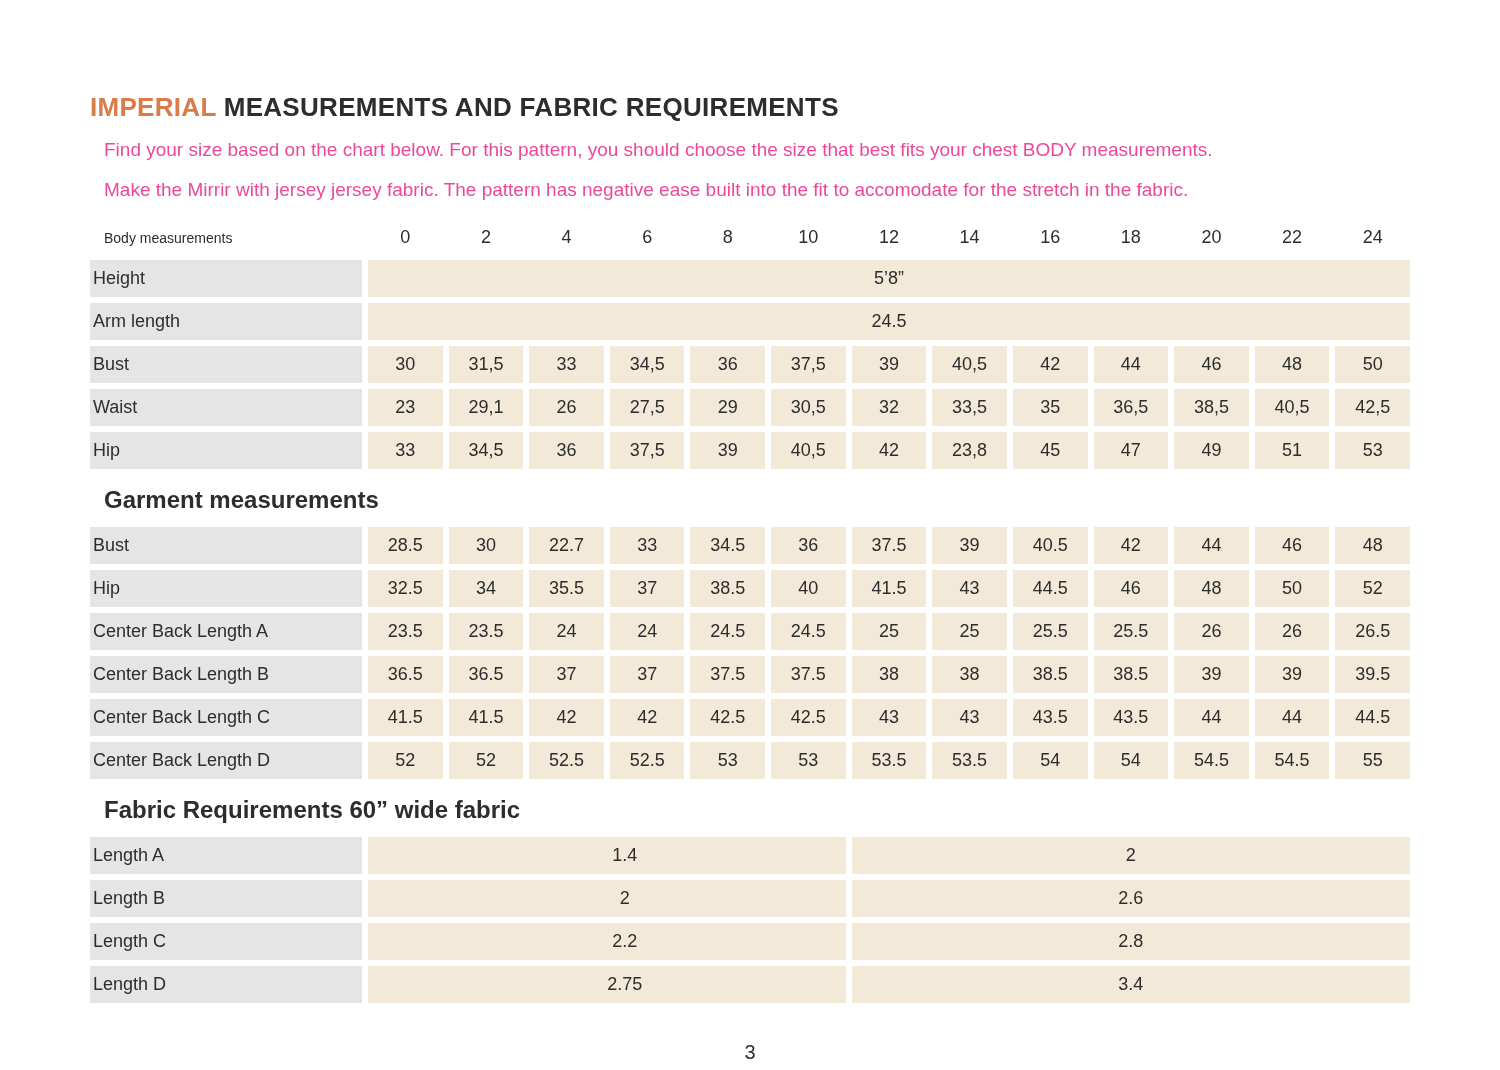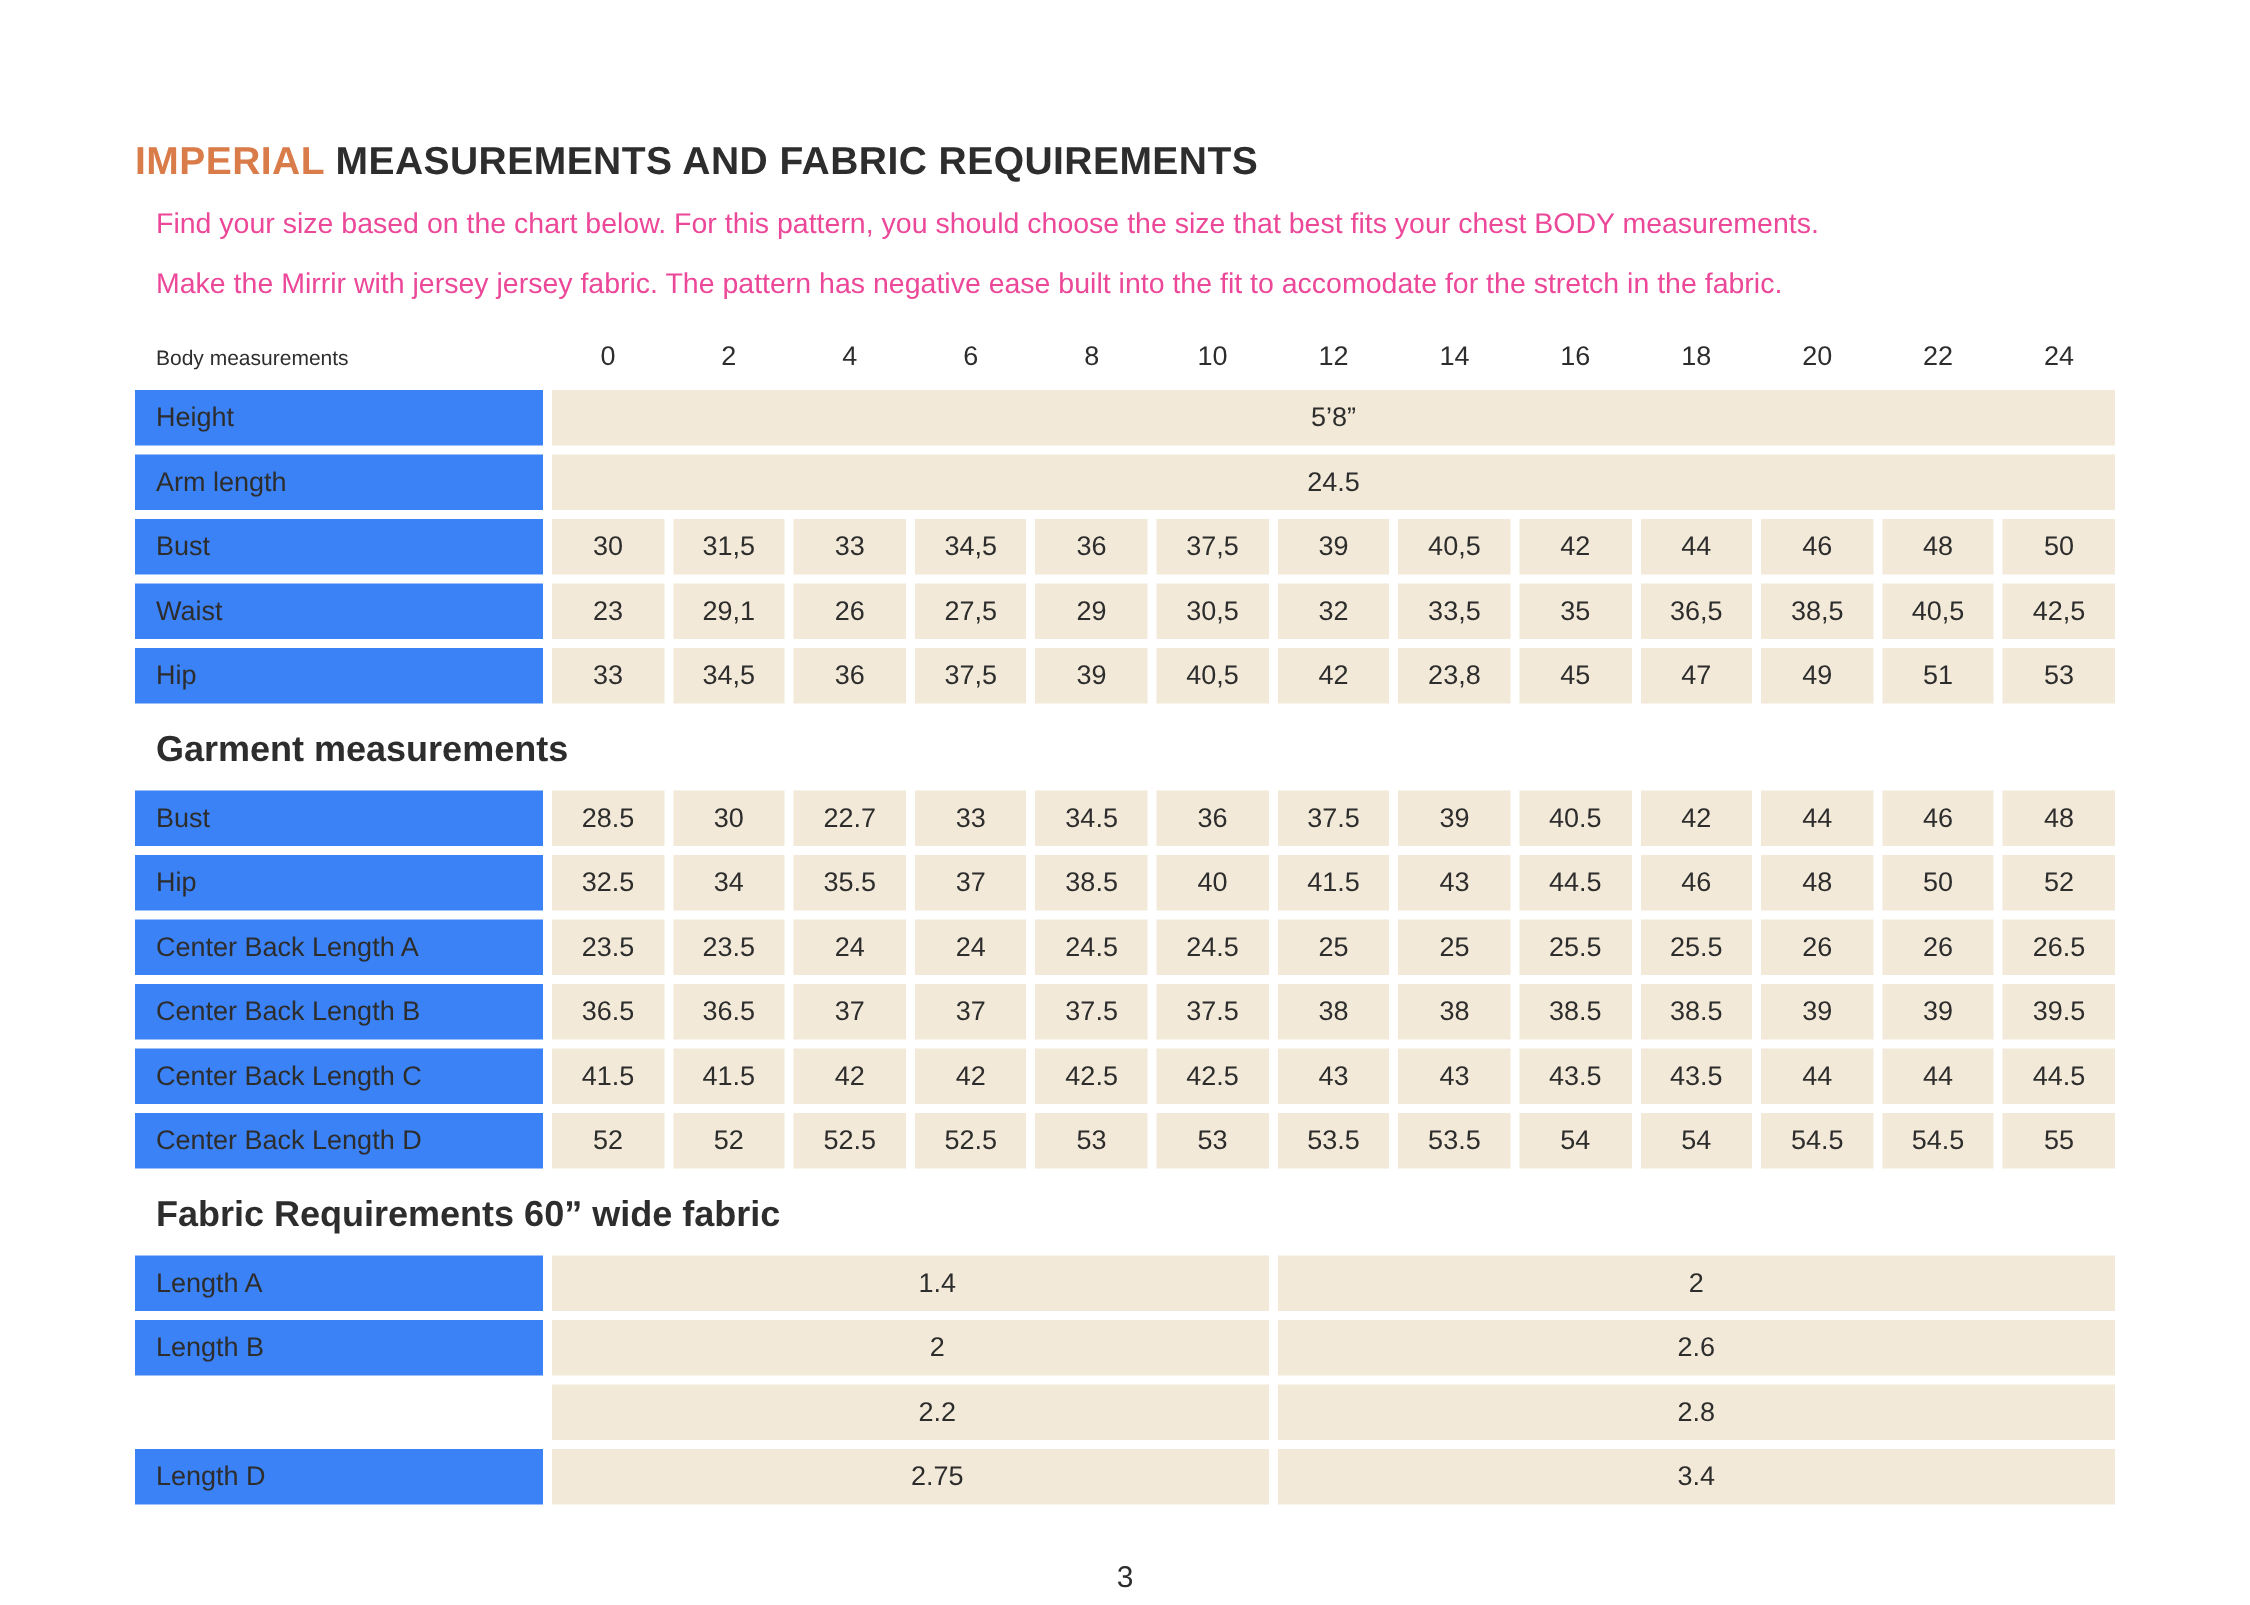--- a/index.html
+++ b/index.html
@@ -48,23 +48,23 @@
     align-items: center;
   }
   .size-cell {
     font-size: 18px;
     display: flex;
     align-items: center;
     justify-content: center;
   }
 
   .row-label {
-    background: #3b82f6;
+    background: #e5e5e5;
     height: 37px;
-    padding-left: 14px;
+    padding-left: 3px;
     font-size: 18px;
     display: flex;
     align-items: center;
   }
   .cell {
     background: #f2e9d8;
     height: 37px;
     font-size: 18px;
     display: flex;
     align-items: center;
@@ -283,20 +283,21 @@
           <div class="row-label">Length A</div>
           <div class="cell span-left">1.4</div>
           <div class="cell span-right">2</div>
         </div>
         <div class="grid-row">
           <div class="row-label">Length B</div>
           <div class="cell span-left">2</div>
           <div class="cell span-right">2.6</div>
         </div>
         <div class="grid-row">
+          <div class="row-label">Length C</div>
           <div class="cell span-left">2.2</div>
           <div class="cell span-right">2.8</div>
         </div>
         <div class="grid-row">
           <div class="row-label">Length D</div>
           <div class="cell span-left">2.75</div>
           <div class="cell span-right">3.4</div>
         </div>
       </div>
 

